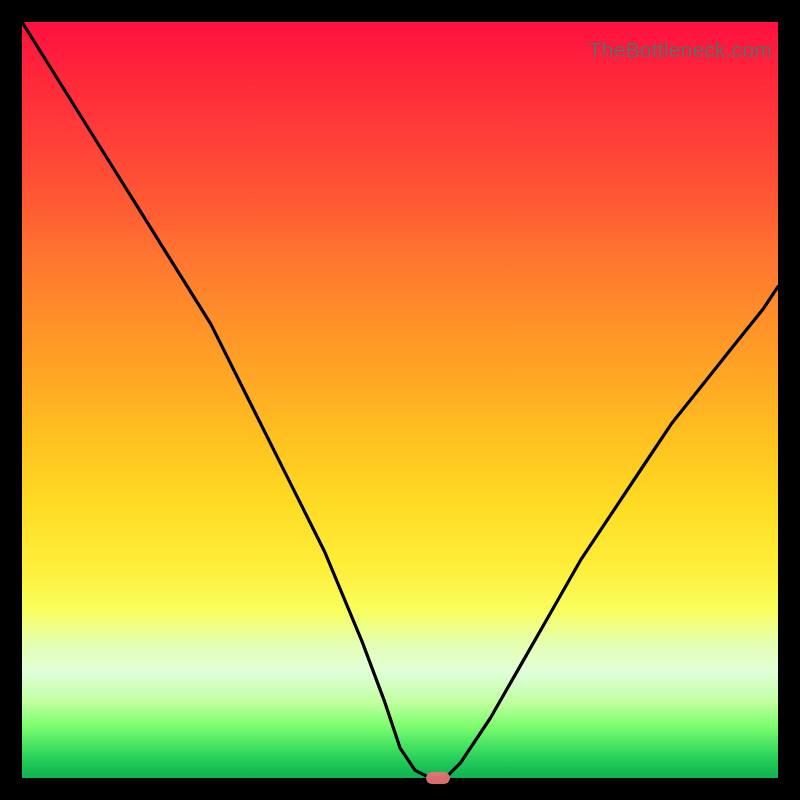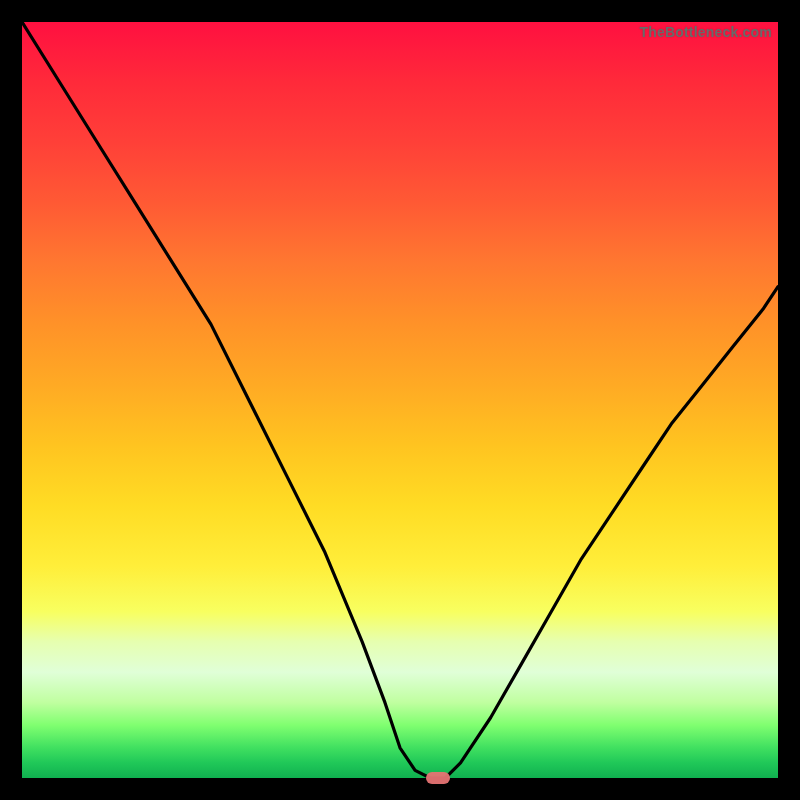--- a/index.html
+++ b/index.html
@@ -40,25 +40,25 @@
       #e0ffd8 86%,
       #c0ffa0 90%,
       #80ff70 93%,
       #40e060 96%,
       #20c858 98%,
       #10b050 100%
     );
   }
   .watermark {
     position: absolute;
-    top: 2px;
+    top: 16px;
     right: 6px;
-    font-size: 14px;
+    font-size: 21px;
     color: #6a6a6a;
-    font-weight: 700;
+    font-weight: 400;
     letter-spacing: 0.2px;
     z-index: 10;
     text-shadow: 0 0 2px rgba(0,0,0,0.2);
   }
   svg.curve {
     position: absolute;
     left: 0;
     top: 0;
     width: 756px;
     height: 756px;

